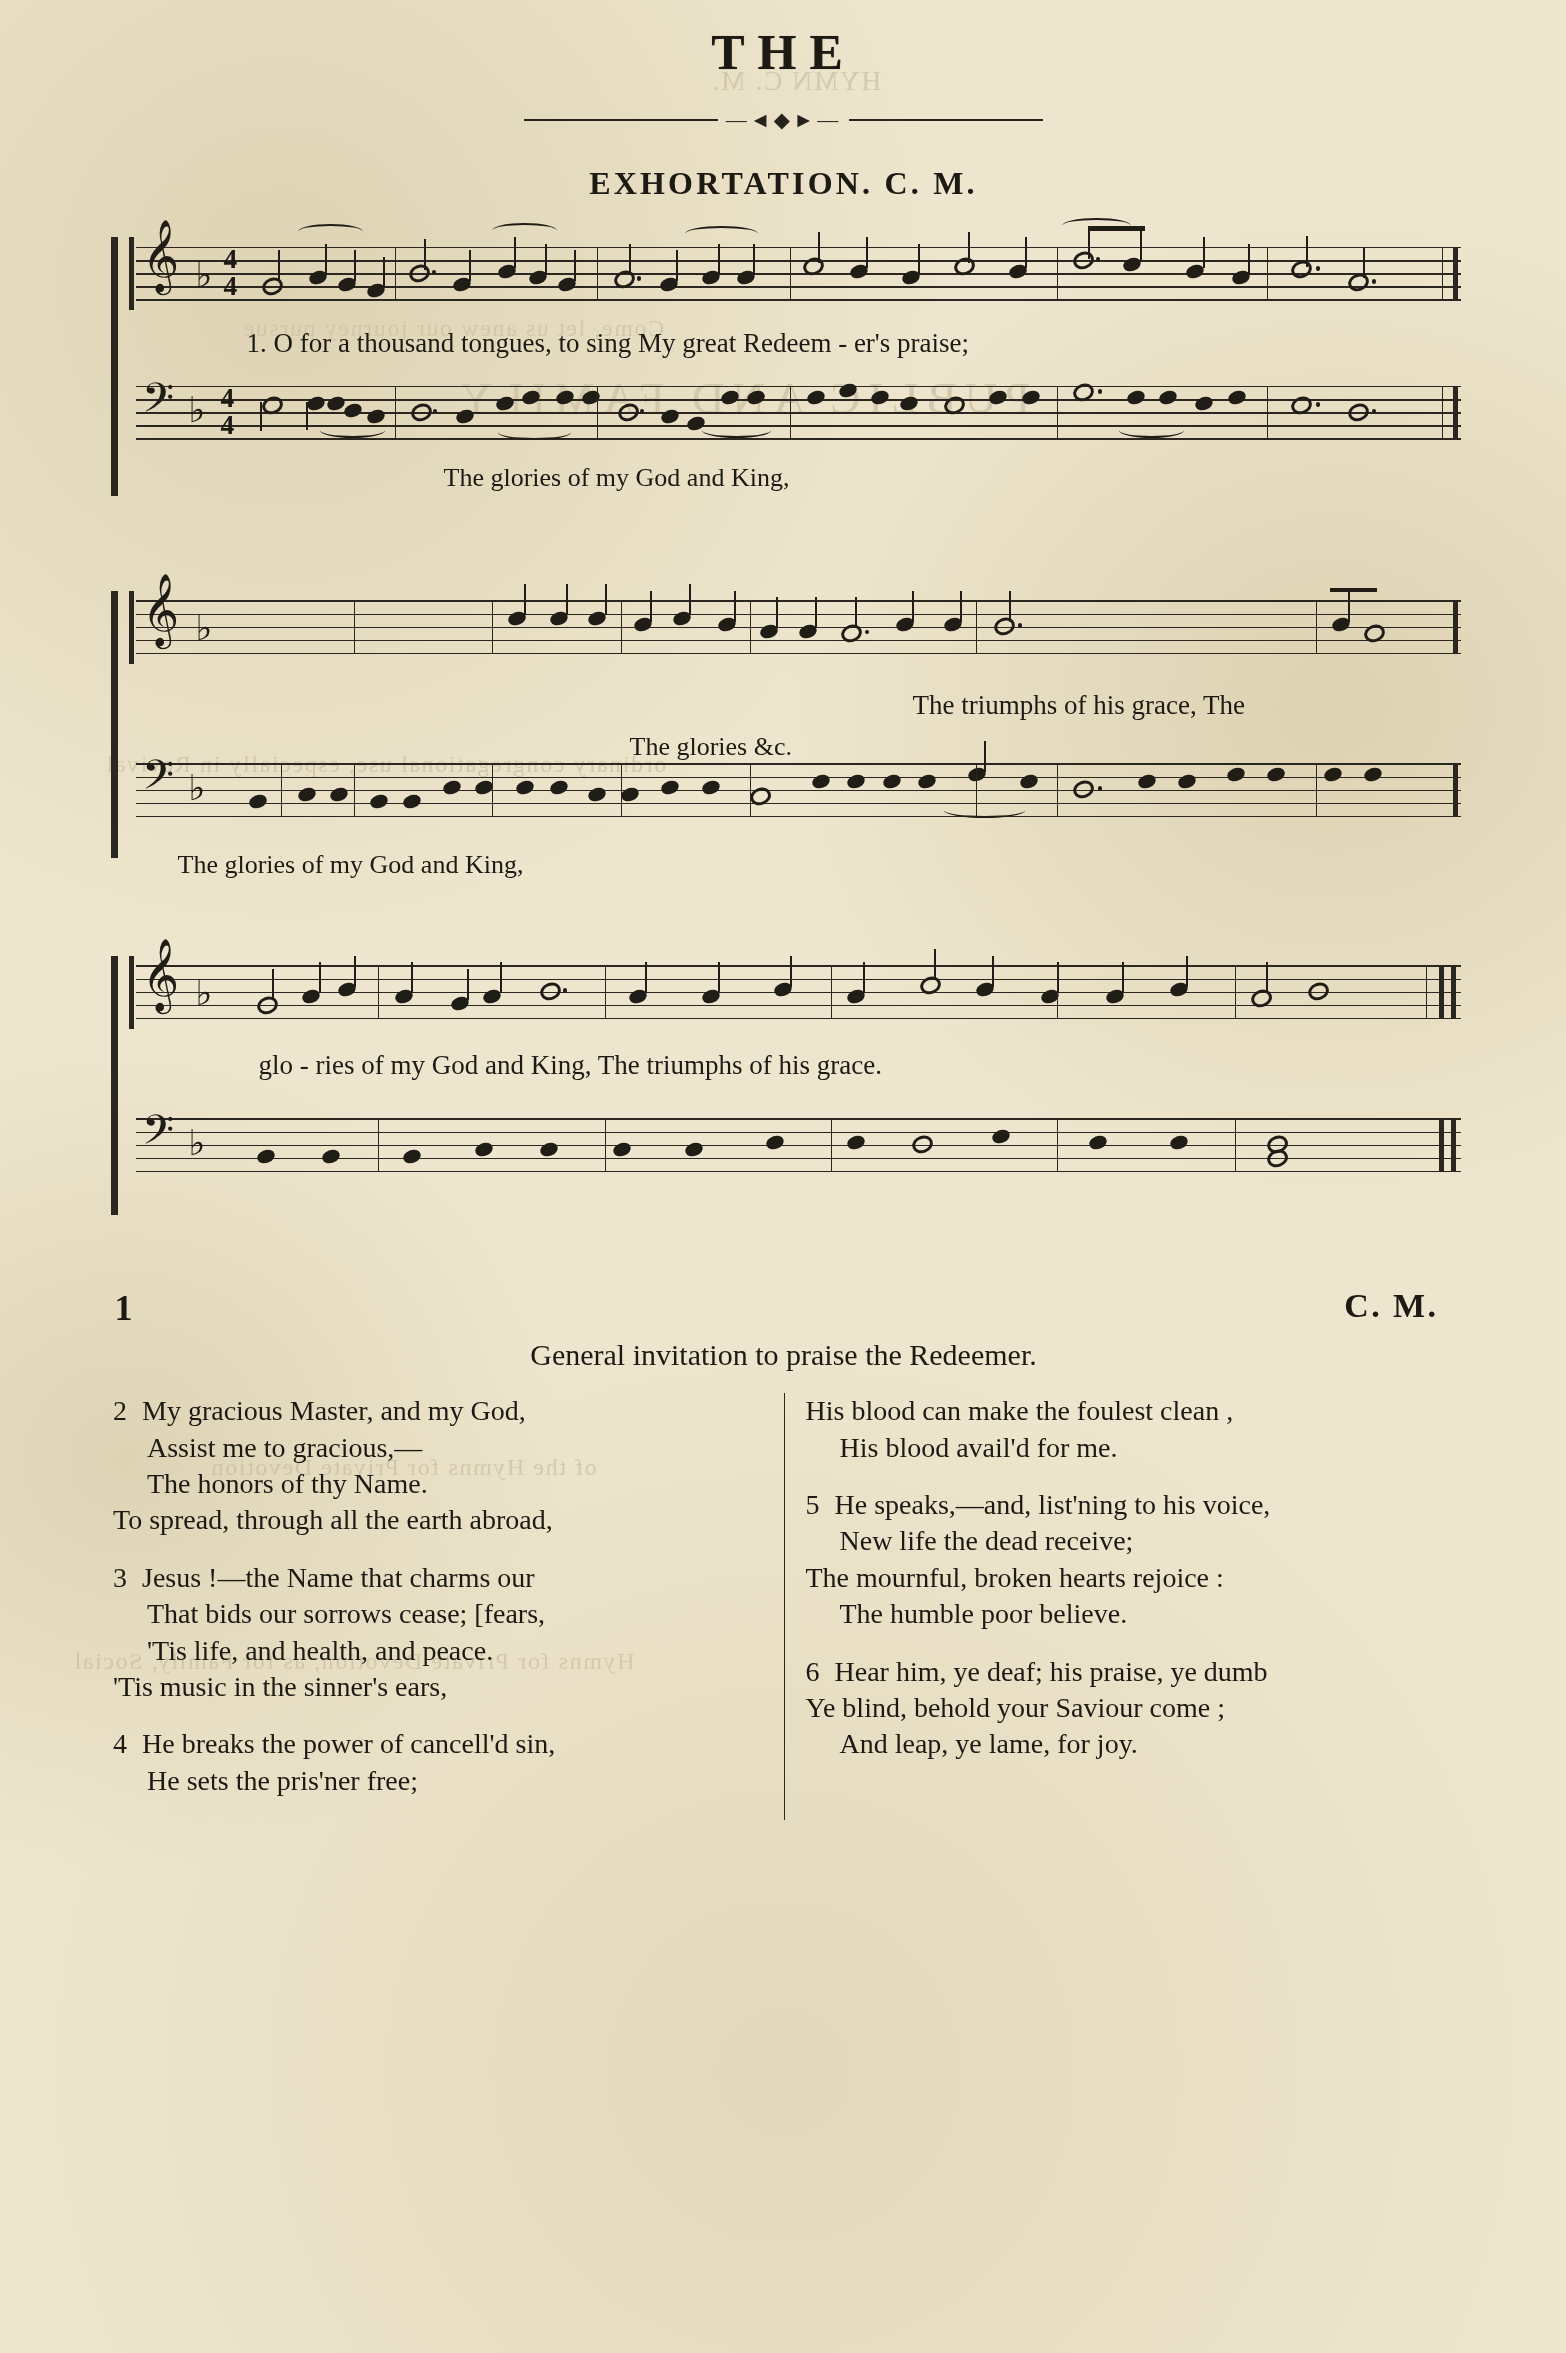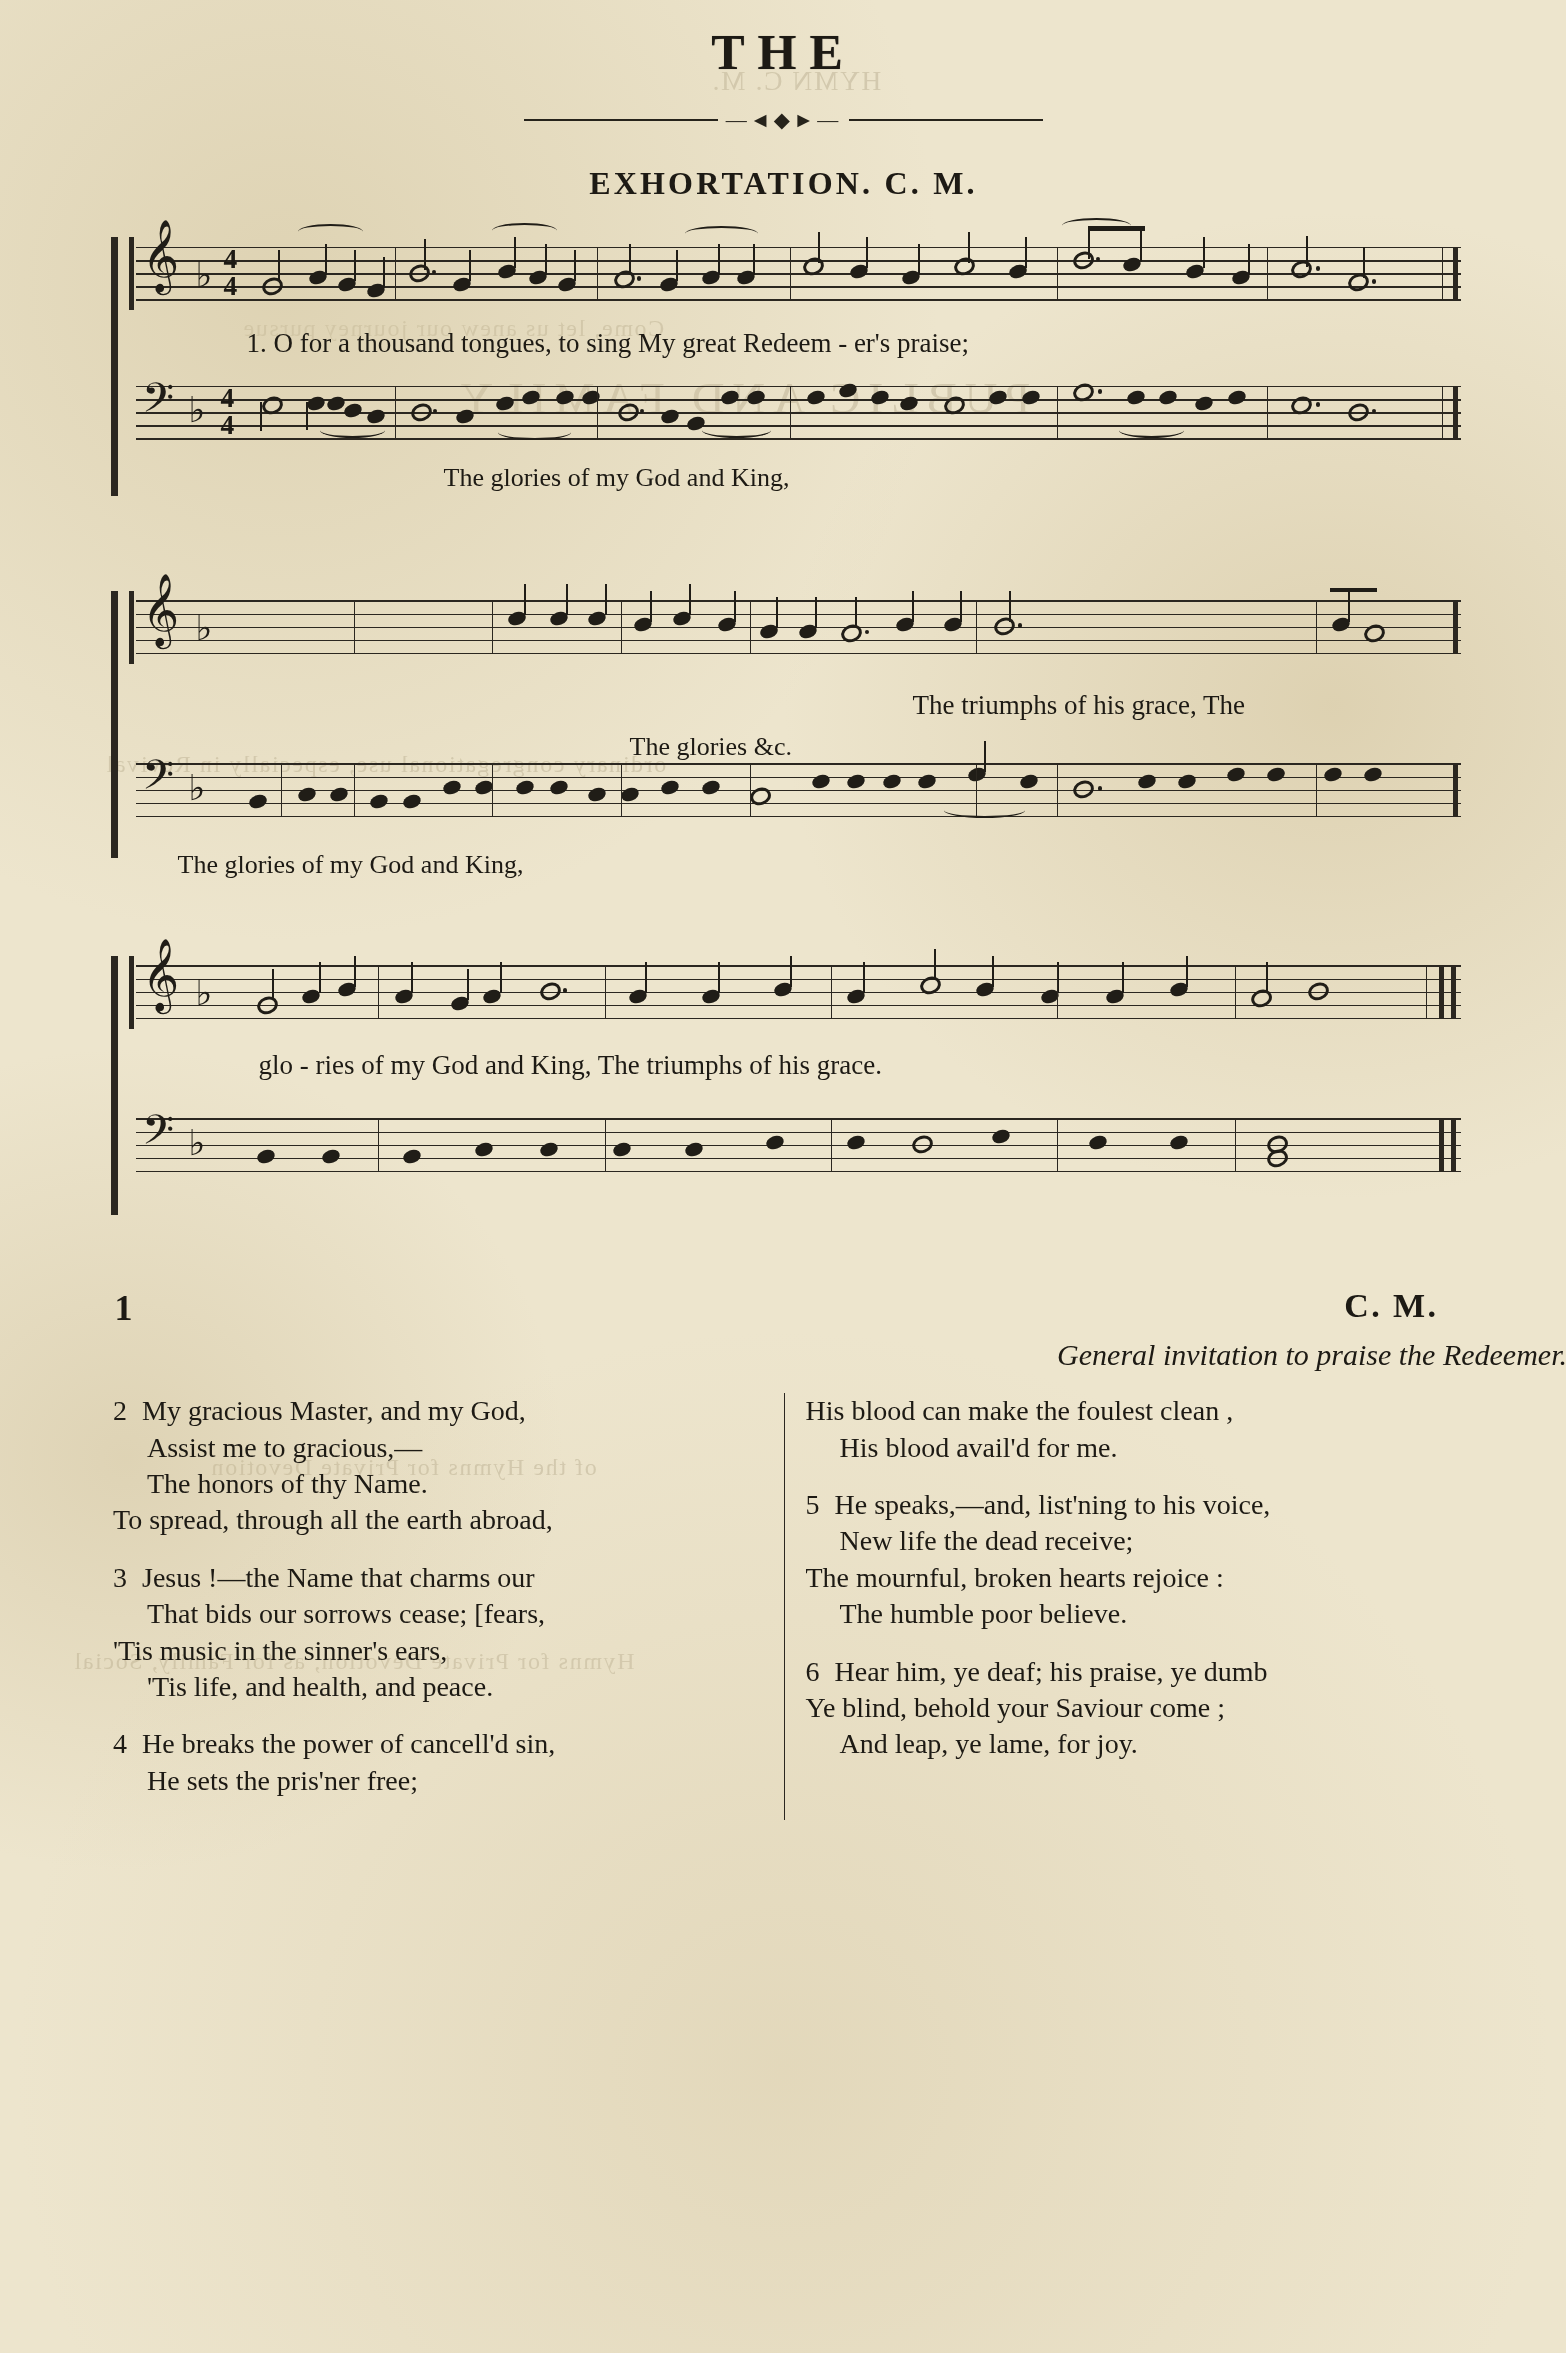--- a/index.html
+++ b/index.html
@@ -224,22 +224,21 @@
   }
   .numrow .meter {
     position: absolute;
     right: 32px;
     top: 0;
     font-weight: bold;
     font-size: 34px;
     letter-spacing: 2.4px;
   }
   .subtitle {
-    text-align: right;
-    font-style: italic;
+    text-align: center;
     font-size: 30px;
     margin-top: 9.7px;
     font-family: "Liberation Serif", serif;
   }
 
   
   .verses {
     position: relative;
     width: 1341px;
     margin: 21px auto 0 auto;
@@ -680,22 +679,22 @@
         <div class="verse">
           <div class="vline"><span class="vnum">2</span><span>My gracious Master, and my God,</span></div>
           <div class="vline ind"><span>Assist me to gracious,—</span></div>
           <div class="vline ind"><span>The honors of thy Name.</span></div>
           <div class="vline"><span>To spread, through all the earth abroad,</span></div>
         </div>
 
         <div class="verse">
           <div class="vline"><span class="vnum">3</span><span>Jesus !—the Name that charms our</span></div>
           <div class="vline ind"><span>That bids our sorrows cease;  [fears,</span></div>
+          <div class="vline ind"><span>'Tis life, and health, and peace.</span></div>
           <div class="vline"><span>'Tis music in the sinner's ears,</span></div>
-          <div class="vline ind"><span>'Tis life, and health, and peace.</span></div>
         </div>
 
         <div class="verse">
           <div class="vline"><span class="vnum">4</span><span>He breaks the power of cancell'd sin,</span></div>
           <div class="vline ind"><span>He sets the pris'ner free;</span></div>
         </div>
 
       </div>
 
       <div class="col right">

